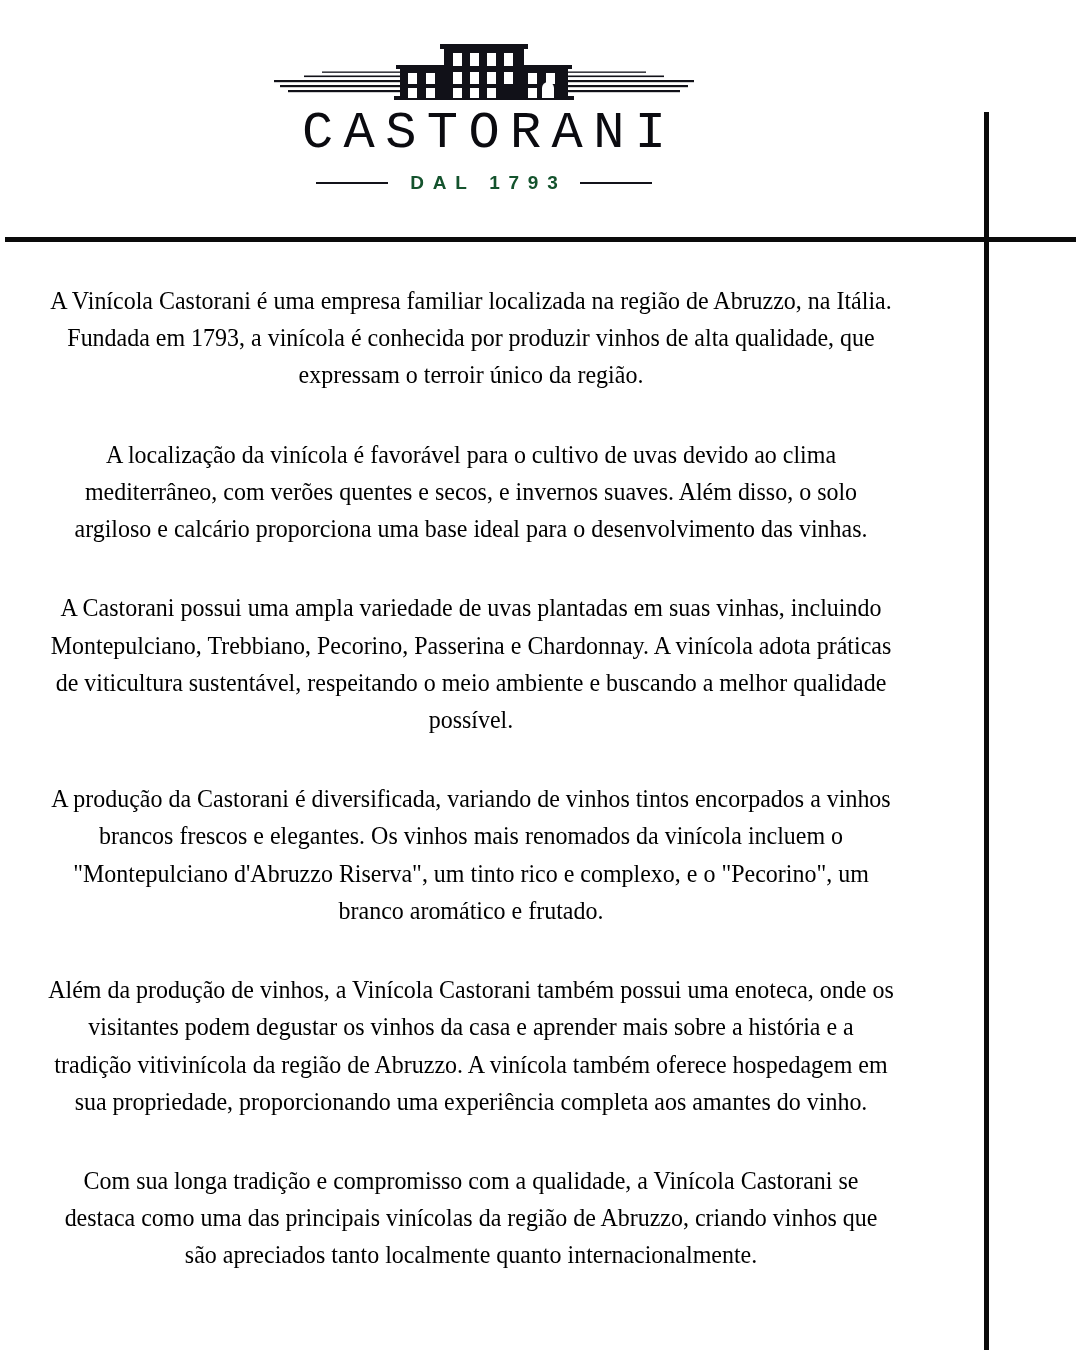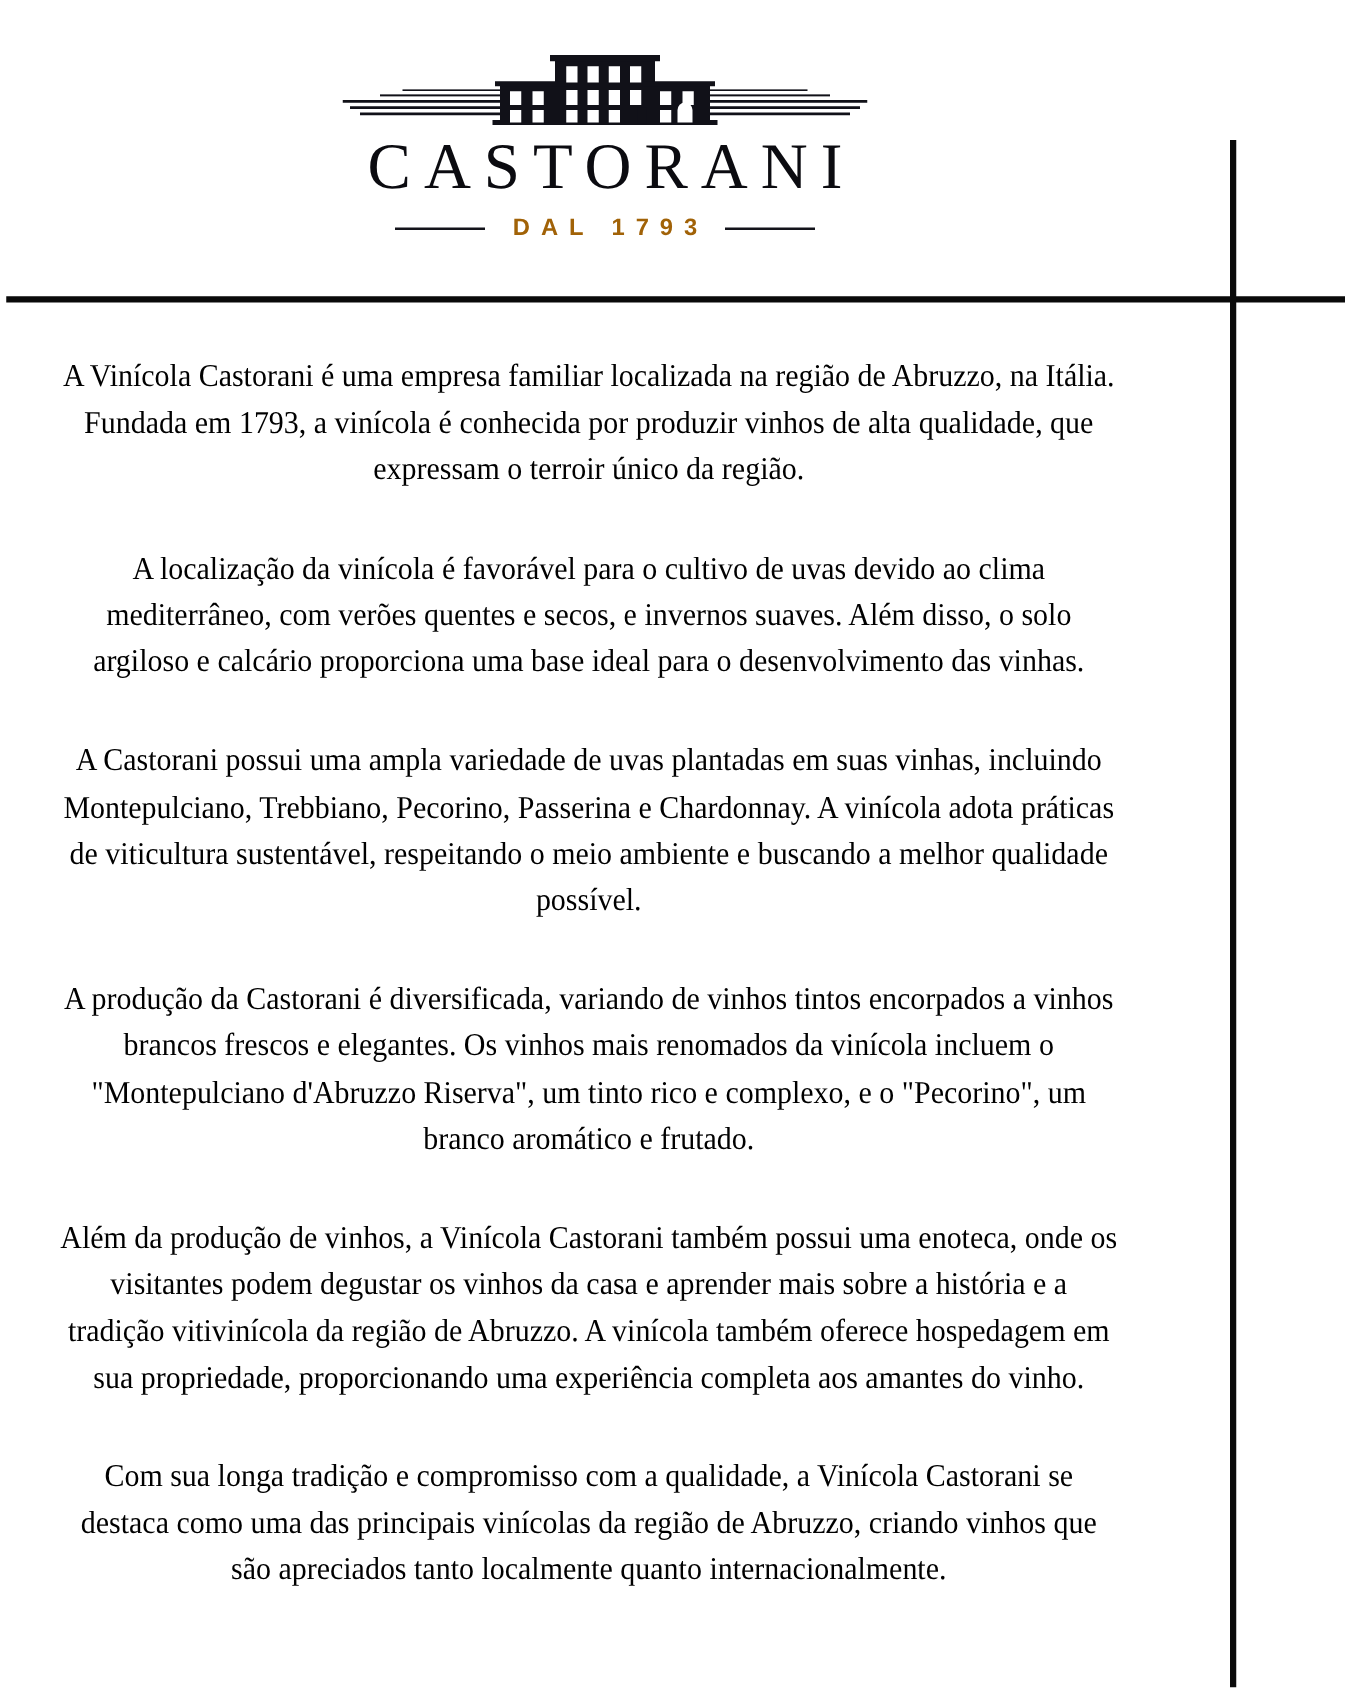--- a/index.html
+++ b/index.html
@@ -51,21 +51,21 @@
   }
   .logo-mark {
     display: block;
     margin: 0 auto;
     width: 420px;
     height: 62px;
   }
   .logo-wordmark {
     display: block;
     margin: 6px auto 0 auto;
-    font-family: Liberation Serif, serif;
+    font-family: Liberation Mono, monospace;
     font-size: 52px;
     line-height: 1.0;
     font-weight: 400;
     letter-spacing: 0.20em;
     text-indent: 0.20em;
     color: #0b0b10;
   }
   .logo-tagline-row {
     display: flex;
     align-items: center;
@@ -78,21 +78,21 @@
     flex: 0 0 72px;
     height: 2px;
     background: #13131a;
   }
   .logo-tagline {
     font-family: "Liberation Sans", "DejaVu Sans", sans-serif;
     font-size: 19px;
     font-weight: 600;
     letter-spacing: 0.46em;
     text-indent: 0.46em;
-    color: #a16207;
+    color: #14532d;
     white-space: nowrap;
   }
 
   
   .body-copy {
     position: absolute;
     left: 20px;
     top: 282px;
     width: 902px;
   }

